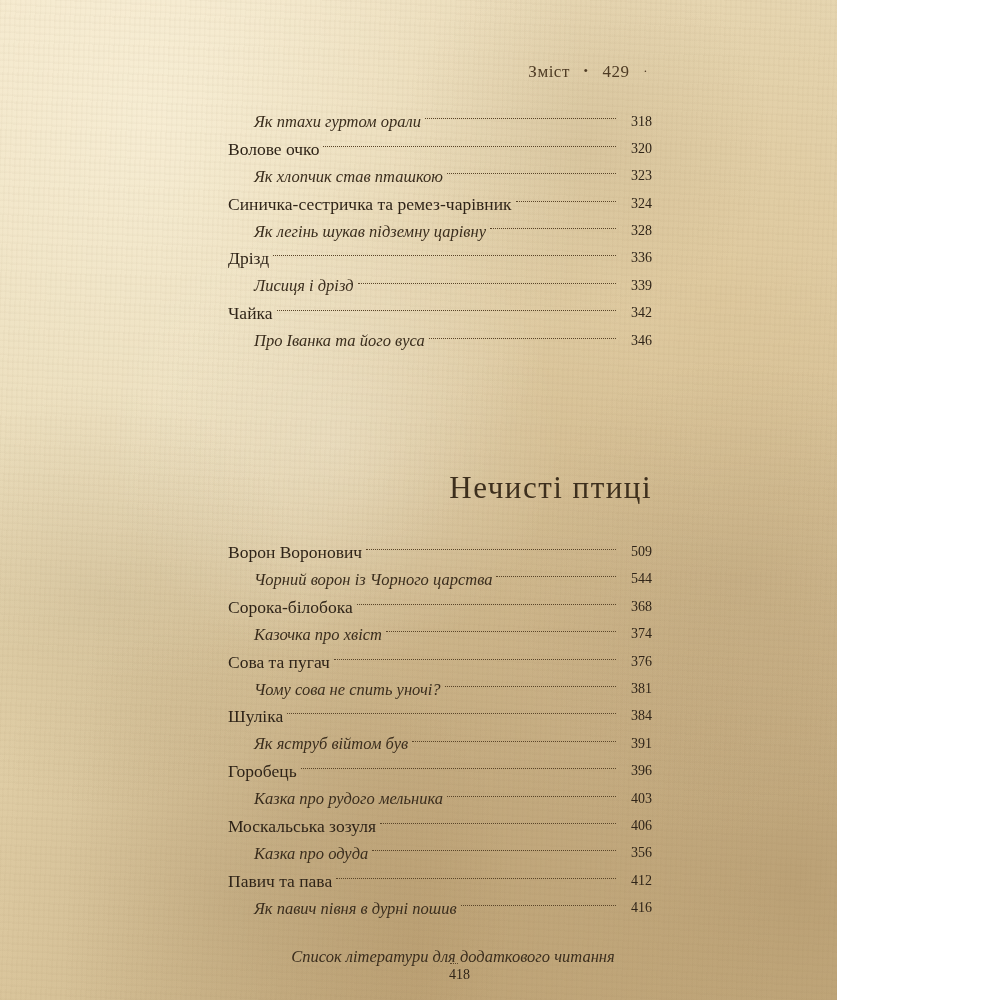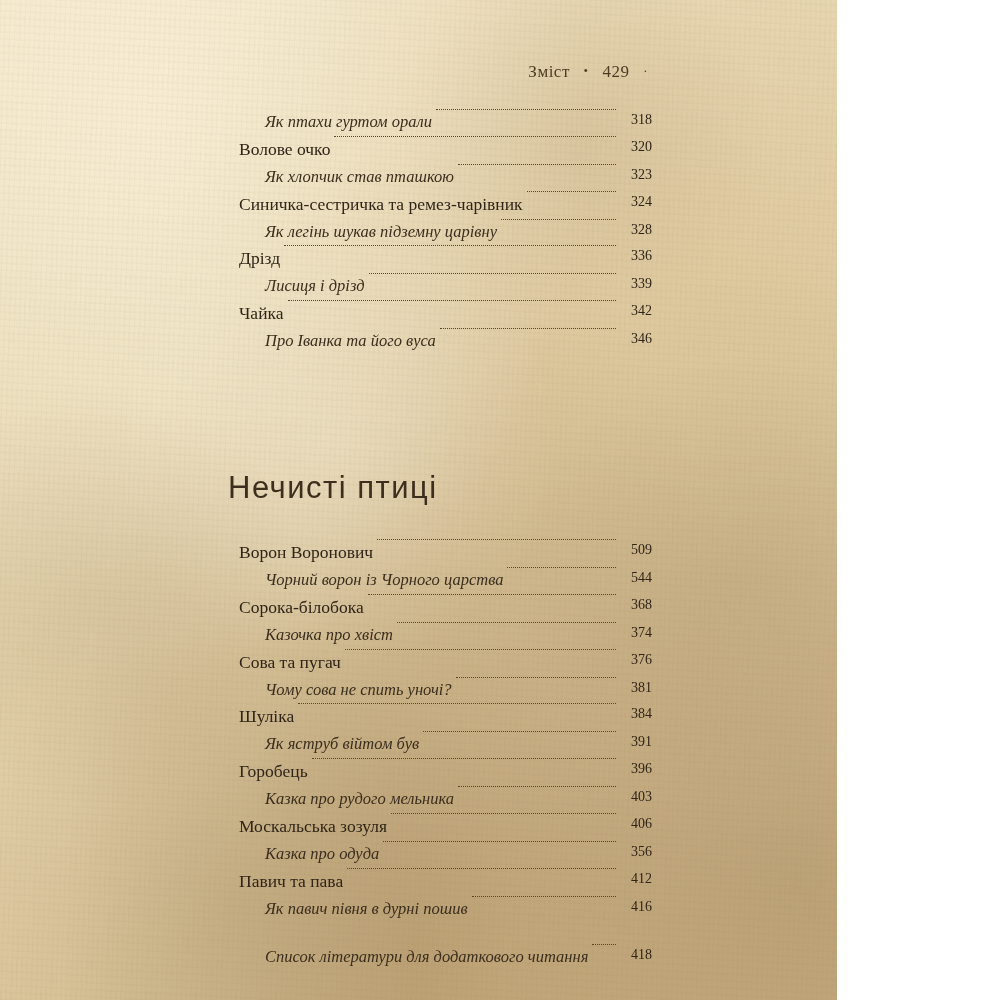--- a/index.html
+++ b/index.html
@@ -66,27 +66,26 @@
   .running-head .rh-label { font-style: normal; }
   .running-head .rh-sep { margin: 0 9px; font-size: 13px; vertical-align: 2px; }
   .running-head .rh-page { font-size: 17px; }
   .running-head .rh-dot { margin-left: 9px; font-size: 13px; vertical-align: 2px; }
 
   
   .toc-list { margin: 0; padding: 0; }
 
   .toc-row {
     display: flex;
-    align-items: flex-start;
+    align-items: center;
     font-size: 17.5px;
     color: #2f2418;
     line-height: 1.2;
     margin-bottom: 7px;
     white-space: nowrap;
-    margin-left: 11px;
   }
   .toc-row.level-1 {
     padding-left: 0;
   }
   .toc-row.level-2 {
     padding-left: 26px;
     font-style: italic;
     font-size: 16.5px;
     color: #3a2d1d;
   }
@@ -102,36 +101,37 @@
   .toc-page {
     flex: 0 0 auto;
     font-style: normal;
     font-size: 14px;
     color: #2f2418;
     text-align: right;
     min-width: 34px;
   }
 
   .section-heading {
-    text-align: left;
+    text-align: right;
     font-size: 31px;
     color: #3d2f1d;
     letter-spacing: 1.5px;
     margin: 60px 0 36px 0;
-    font-family: Liberation Sans, sans-serif;
+    font-family: Liberation Serif, serif;
     font-weight: normal;
   }
 
   .spacer-top { height: 52px; }
 
   .toc-row.standalone {
     padding-left: 26px;
     font-style: italic;
     margin-top: 28px;
     font-size: 16.5px;
+    flex-direction: column;
   }
 </style>
 </head>
 <body>
 
 <div id="page">
   <div class="content">
 
     <div class="running-head">
       <span class="rh-label">Зміст</span>

